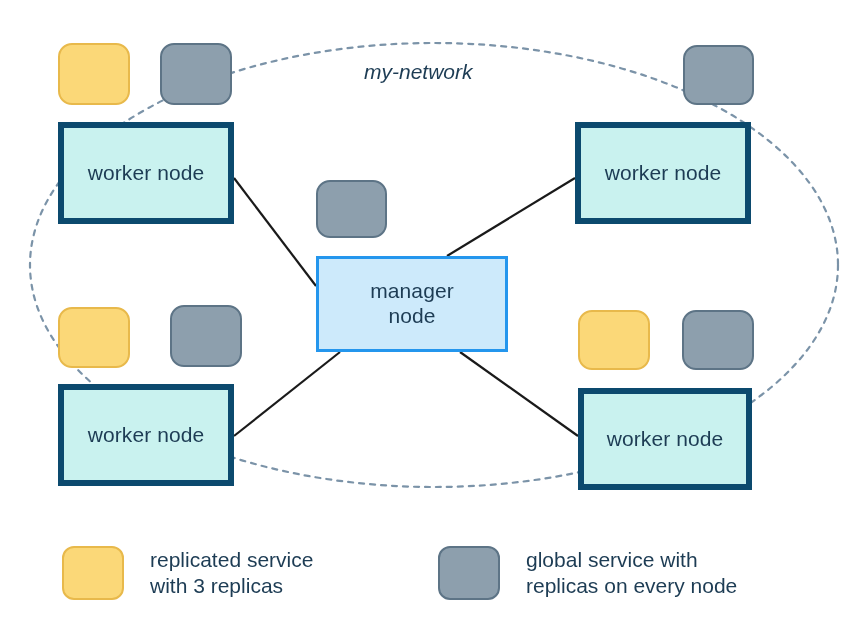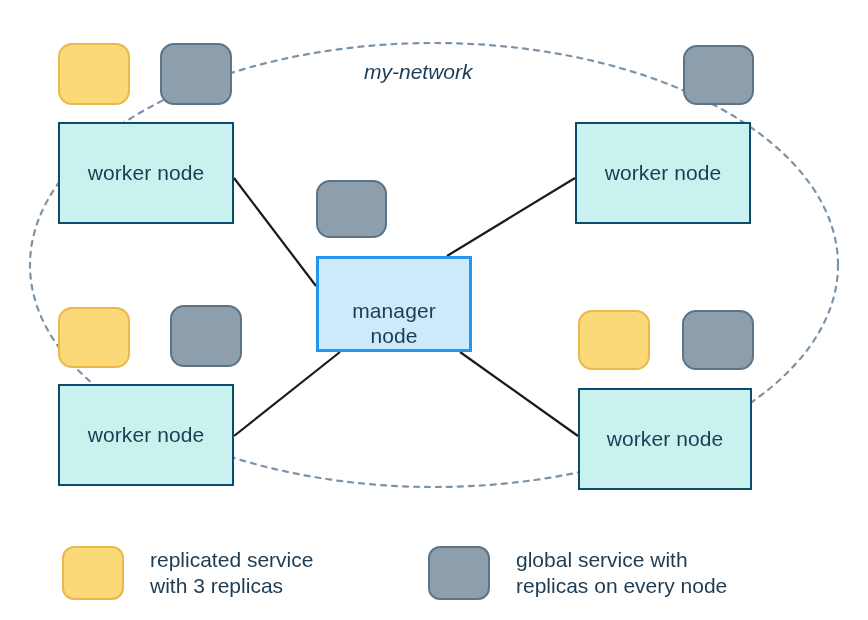--- a/index.html
+++ b/index.html
@@ -34,21 +34,21 @@
     justify-content: center;
     text-align: center;
     line-height: 1.18;
     color: #1d3c54;
     font-size: 21px;
     letter-spacing: .1px;
     z-index: 4;
   }
   .worker-node {
     background: #c9f2ef;
-    border: 2px solid #0c4a6e;
+    border: 6px solid #0c4a6e;
   }
   .manager-node {
     background: #cdeafb;
     border: 3px solid #2496ed;
   }
 
   
   .service {
     position: absolute;
     box-sizing: border-box;
@@ -130,40 +130,40 @@
       <div class="service global" style="left: 682px; top: 310px; width: 72px; height: 60px;"></div>
     </div>
 
   <div id="nodes-layer">
       <div class="node worker-node" style="left: 58px; top: 122px; width: 176px; height: 102px;">
         <span style="white-space: pre-line;">worker node</span>
       </div>
       <div class="node worker-node" style="left: 575px; top: 122px; width: 176px; height: 102px;">
         <span style="white-space: pre-line;">worker node</span>
       </div>
-      <div class="node manager-node" style="left: 316px; top: 256px; width: 156px; height: 96px; align-items: flex-end;">
+      <div class="node manager-node" style="left: 316px; top: 256px; width: 192px; height: 96px;">
         <span style="white-space: pre-line;">manager
 node</span>
       </div>
       <div class="node worker-node" style="left: 58px; top: 384px; width: 176px; height: 102px;">
         <span style="white-space: pre-line;">worker node</span>
       </div>
       <div class="node worker-node" style="left: 578px; top: 388px; width: 174px; height: 102px;">
         <span style="white-space: pre-line;">worker node</span>
       </div>
     </div>
 
   <div class="network-label" id="network-label" style="left: 364px; top: 60px; font-style: italic;">my-network</div>
 
   <div id="legend-layer">
       <div class="legend-item" style="left: 62px; top: 538px;">
         <div class="legend-swatch replicated"></div>
         <div class="legend-text">replicated service
 with 3 replicas</div>
       </div>
-      <div class="legend-item" style="left: 428px; top: 538px;">
+      <div class="legend-item" style="left: 438px; top: 538px;">
         <div class="legend-swatch global"></div>
         <div class="legend-text">global service with
 replicas on every node</div>
       </div>
     </div>
 
 </div>
 
 </body></html>

